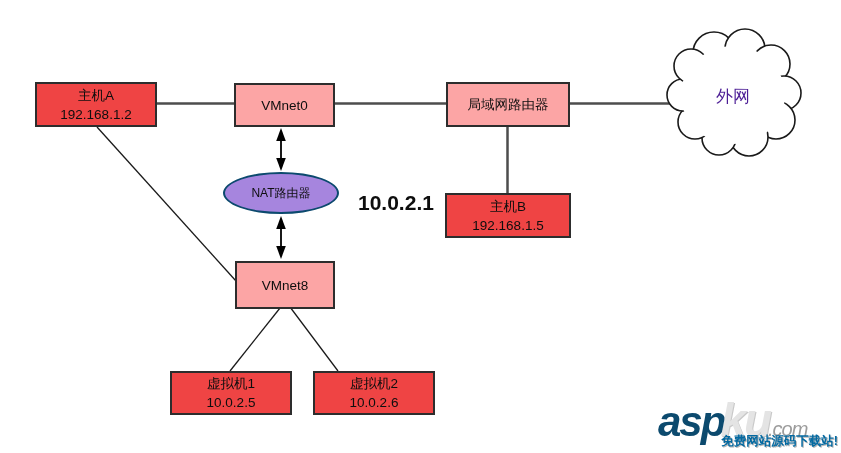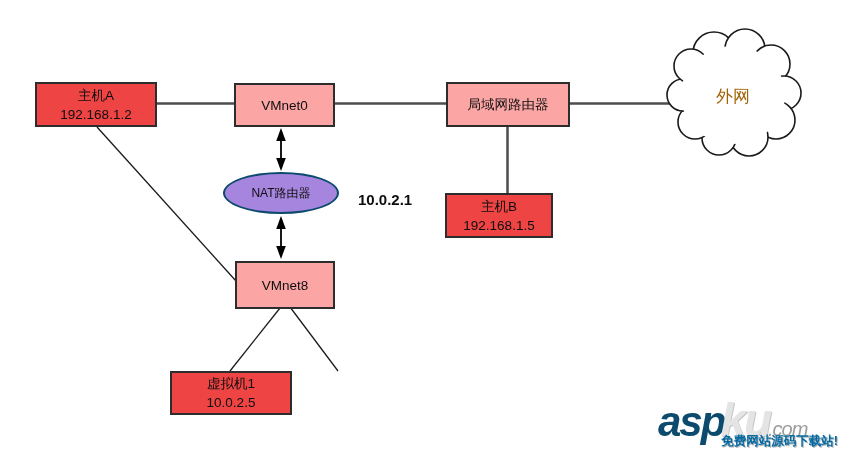--- a/index.html
+++ b/index.html
@@ -29,28 +29,28 @@
     background:#a685de;
     border:2px solid #0c4a6e;
     border-radius:50%;
     display:flex;align-items:center;justify-content:center;
     color:#0e0e0e;font-size:12px;
     box-sizing:border-box;
     z-index:2;
   }
   .float-label{
     position:absolute;
-    font-size:15px;font-weight:bold;color:#0e0e0e;
+    font-size:21px;font-weight:bold;color:#0e0e0e;
     z-index:2;
   }
   .cloud-label{
     position:absolute;
     left:700px;top:85px;width:66px;
     text-align:center;
-    font-size:17px;color:#a16207;
+    font-size:17px;color:#4c1d95;
     z-index:3;
   }
   
   #watermark{
     position:absolute;left:658px;top:393px;width:182px;height:58px;
     z-index:4;
   }
   .wm-row{
     position:absolute;left:0;top:0;width:182px;
     display:flex;align-items:baseline;justify-content:flex-start;
@@ -140,34 +140,38 @@
   </div>
 
   <div class="cloud-label">外网</div>
 
   <div class="ellipse" style="left:223px;top:172px;width:116px;height:42px;">
     <div>NAT路由器</div>
   </div>
 
   <div class="float-label" style="left:358px;top:191px;">10.0.2.1</div>
 
-  <div class="node pink" style="left:445px;top:193px;width:108px;height:45px;">
+  <div class="node pink" style="left:445px;top:193px;width:126px;height:45px;">
     <div>主机B</div>
     <div>192.168.1.5</div>
   </div>
 
   <div class="node teal" style="left:235px;top:261px;width:100px;height:48px;">
     <div>VMnet8</div>
   </div>
 
   <div class="node pink" style="left:170px;top:371px;width:122px;height:44px;">
     <div>虚拟机1</div>
     <div>10.0.2.5</div>
   </div>
 
+  <div class="node pink" style="left:313px;top:371px;width:122px;height:44px;">
+    <div>虚拟机2</div>
+    <div>10.0.2.6</div>
+  </div>
 
   <div id="watermark">
     <div class="wm-row">
       <span class="wm-asp">asp</span>
       <span class="wm-ku">ku</span>
       <span class="wm-com">.com</span>
     </div>
     <div class="wm-tagline">免费网站源码下载站!</div>
   </div>
 

